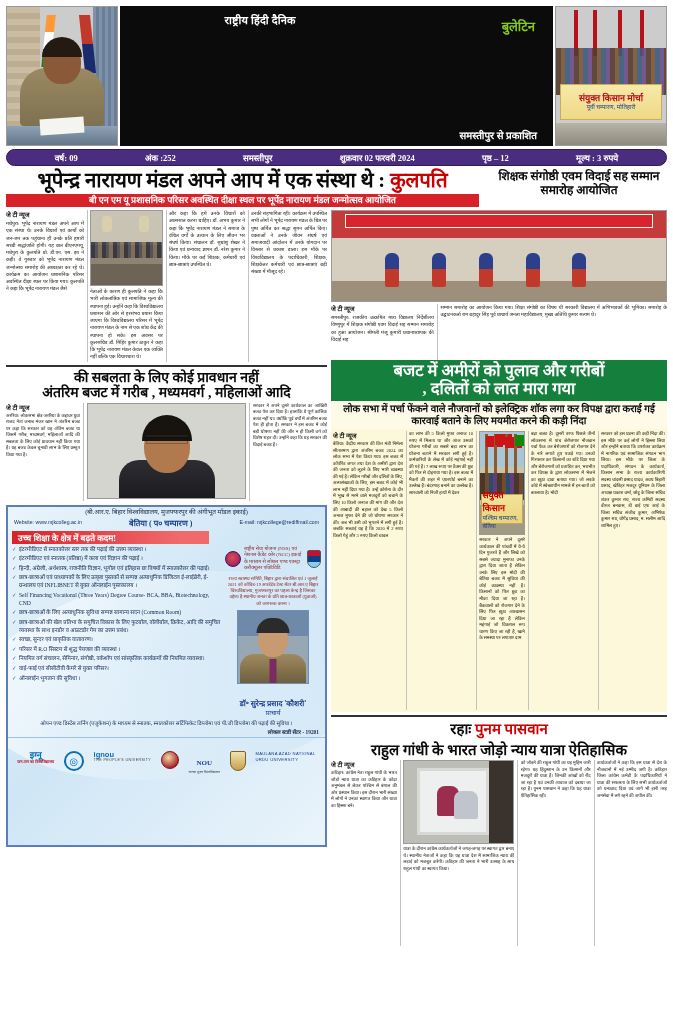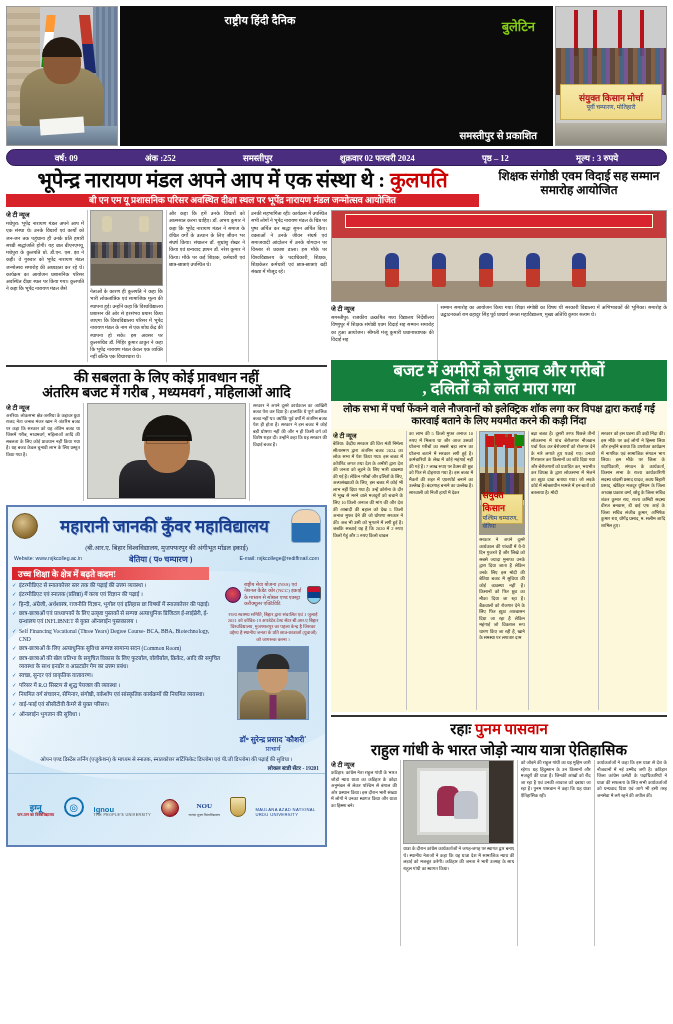--- a/index.html
+++ b/index.html
@@ -442,22 +442,22 @@
   .principal-role {
     font-family:"Liberation Serif", serif; font-size:6.5px; color:#1b3f8f;
   }
   .ad-foot {
     position:relative; text-align:center;
     font-family:"Liberation Serif", serif; font-size:5.4px;
     color:#13294f; padding:1px 6px; line-height:1.35;
   }
   .ad-logos {
     position:relative;
-    display:flex; align-items:flex-end; justify-content:space-around;
-    gap:3px; padding:20px 6px 4px 6px;
+    display:flex; align-items:flex-start; justify-content:space-around;
+    gap:3px; padding:13px 6px 4px 6px;
     border-top:1px solid #9fc2dd;
   }
   .logo-ignou {
     font-family:"Liberation Serif", serif; font-size:9px; font-weight:700; color:#0b6fb0;
     text-align:center; line-height:1;
   }
   .logo-ignou small { display:block; font-size:4px; color:#b5121b; }
   .logo-circle {
     width:20px; height:20px; border-radius:50%;
     border:2px solid #0b6fb0; color:#0b6fb0;
@@ -609,25 +609,20 @@
         </div>
         <div class="vdiv"></div>
         <div style="width:74px;flex:0 0 74px;overflow:hidden;">
           <div class="body-txt sm">सरकार ने अपने दूसरे कार्यकाल का आखिरी बजट पेश कर दिया है। हालांकि ये पूर्ण कालिक बजट नहीं था। क्योंकि पूर्व वर्षों में अंतरिम बजट पेश ही होता है। सरकार ने इस बजट में कोई बड़ी घोषणा नहीं की और न ही किसी वर्ग को विशेष राहत दी। उन्होंने कहा कि यह सरकार की विदाई बजट है।</div>
         </div>
       </div>
 
       <div class="ad">
         <div class="swoosh"></div>
 
-        <div class="ad-head">
-          <div class="ad-emblem"></div>
-          <div class="ad-title">महारानी जानकी कुँवर महाविद्यालय</div>
-          <div class="ad-lady"></div>
-        </div>
 
         <div class="ad-affil">(बी.आर.ए. बिहार विश्वविद्यालय, मुजफ्फरपुर की अंगीभूत मॉडल इकाई)</div>
 
         <div class="ad-contact">
           <span>Website: www.mjkcolleg.ac.in</span>
           <b>बेतिया ( प० चम्पारण )</b>
           <span>E-mail: mjkcollege@rediffmail.com</span>
         </div>
 
         <div class="ad-banner">उच्च शिक्षा के क्षेत्र में बढ़ते कदम!</div>

